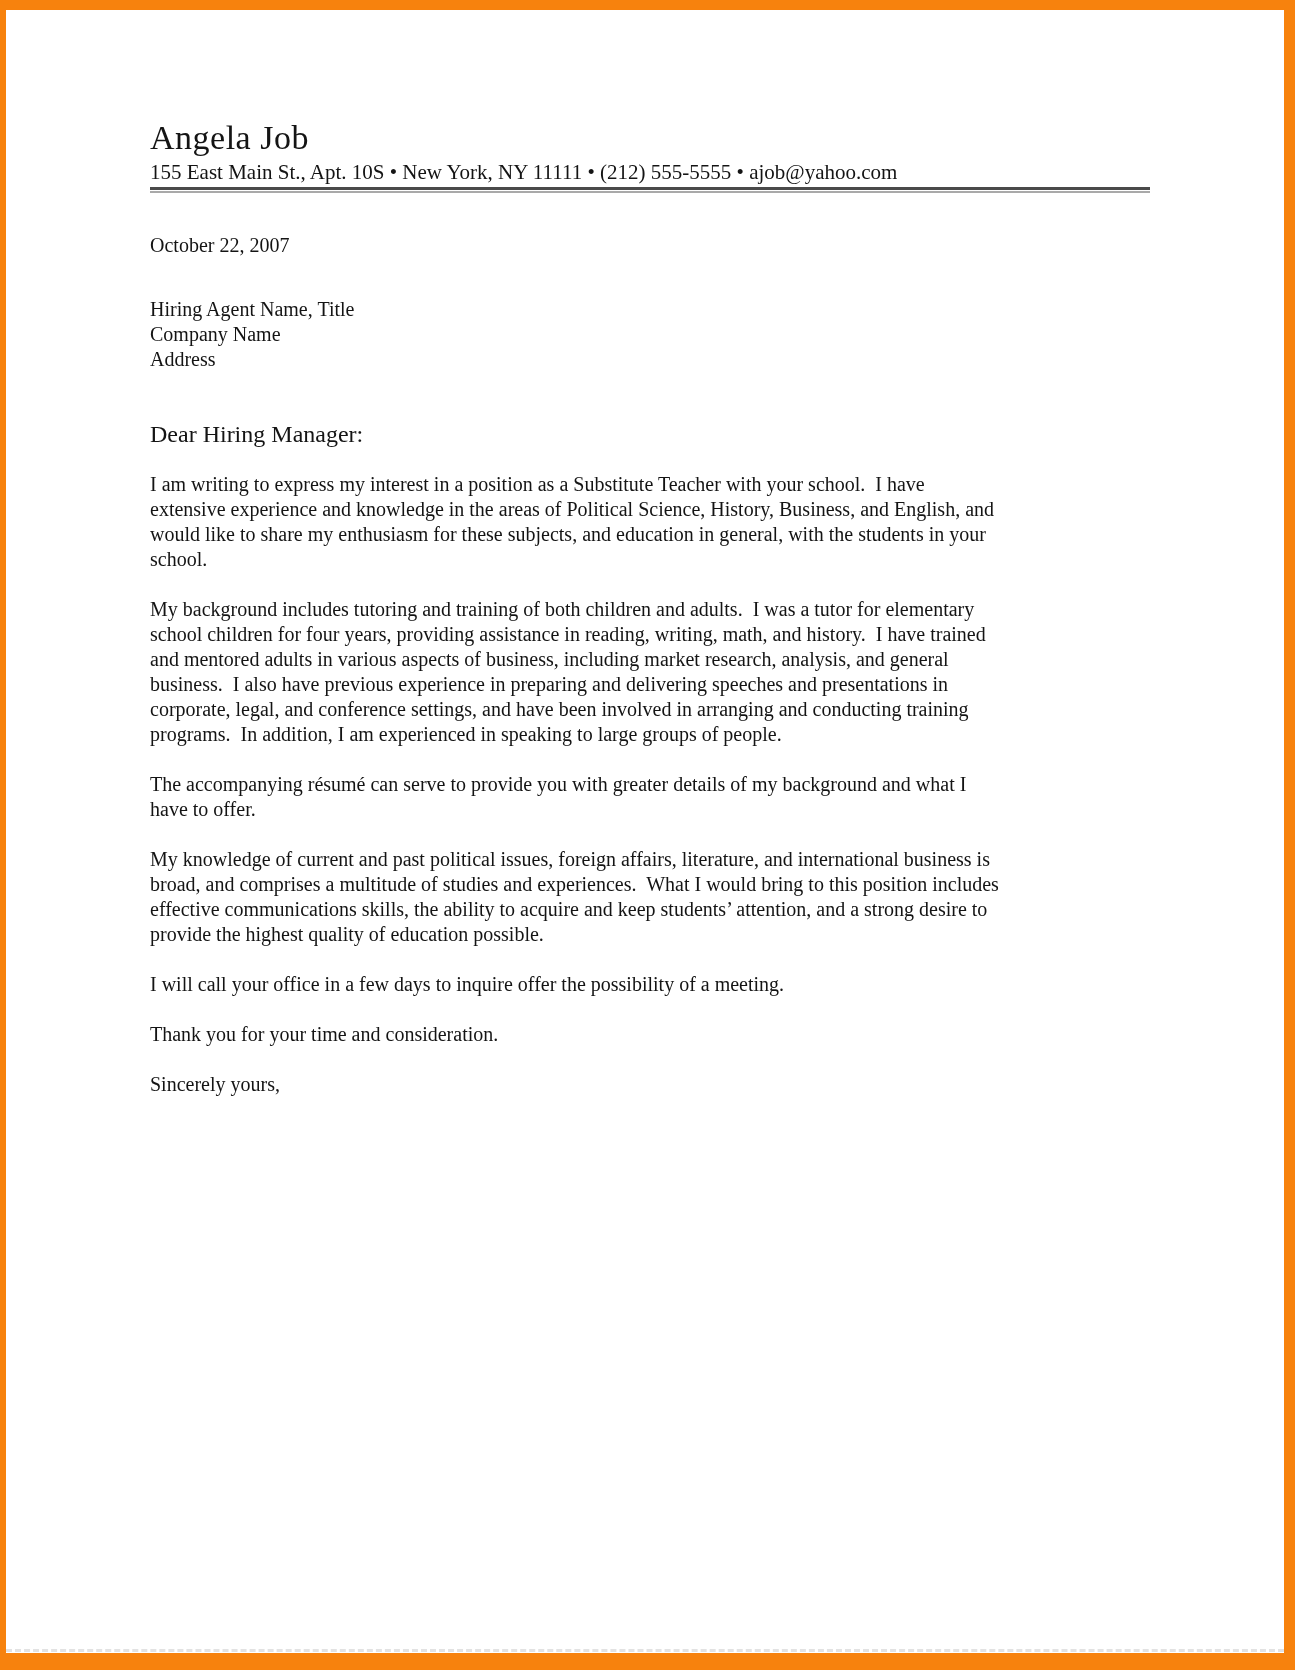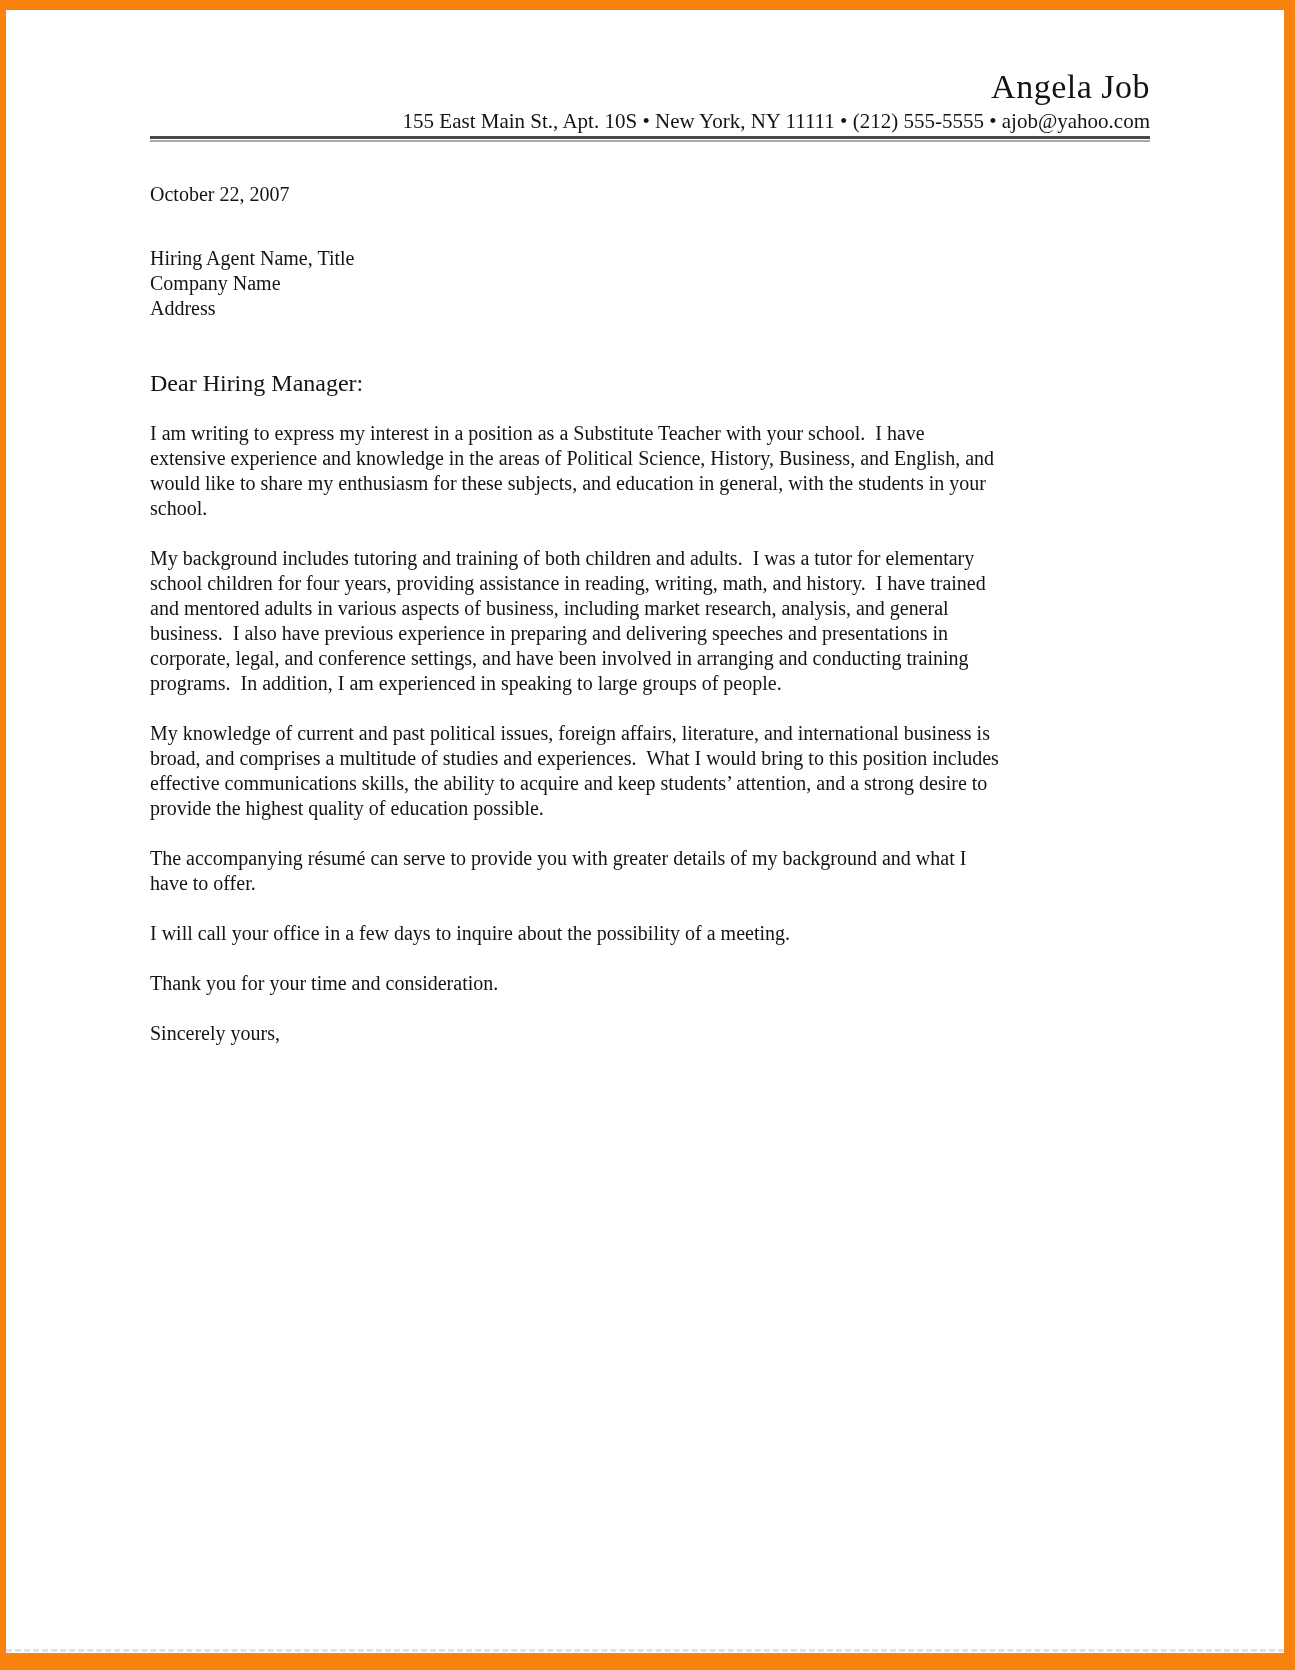--- a/index.html
+++ b/index.html
@@ -18,22 +18,22 @@
     right: 11px;
     bottom: 17px;
     background: #ffffff;
     color: #141414;
   }
   .letter {
     margin-left: 144px;
     width: 1000px;
   }
   .letterhead {
-    text-align: right;
-    padding-top: 57px;
+    text-align: left;
+    padding-top: 108px;
   }
   .name {
     font-size: 34px;
     line-height: 40px;
     letter-spacing: 0.5px;
   }
   .contact {
     font-size: 21px;
     line-height: 26px;
     margin-top: 1px;
@@ -107,29 +107,29 @@
 would like to share my enthusiasm for these subjects, and education in general, with the students in your
 school.</p>
 
     <p class="para">My background includes tutoring and training of both children and adults.  I was a tutor for elementary
 school children for four years, providing assistance in reading, writing, math, and history.  I have trained
 and mentored adults in various aspects of business, including market research, analysis, and general
 business.  I also have previous experience in preparing and delivering speeches and presentations in
 corporate, legal, and conference settings, and have been involved in arranging and conducting training
 programs.  In addition, I am experienced in speaking to large groups of people.</p>
 
+    <p class="para">The accompanying résumé can serve to provide you with greater details of my background and what I
+have to offer.</p>
+
     <p class="para">My knowledge of current and past political issues, foreign affairs, literature, and international business is
 broad, and comprises a multitude of studies and experiences.  What I would bring to this position includes
 effective communications skills, the ability to acquire and keep students’ attention, and a strong desire to
 provide the highest quality of education possible.</p>
 
-    <p class="para">The accompanying résumé can serve to provide you with greater details of my background and what I
-have to offer.</p>
-
-    <p class="para">I will call your office in a few days to inquire about the possibility of a meeting.</p>
+    <p class="para">I will call your office in a few days to inquire offer the possibility of a meeting.</p>
 
     <p class="para">Thank you for your time and consideration.</p>
 
     <div class="closing">Sincerely yours,</div>
 
   </div>
 
   <div class="bottom-artifact"></div>
 </div>
 

